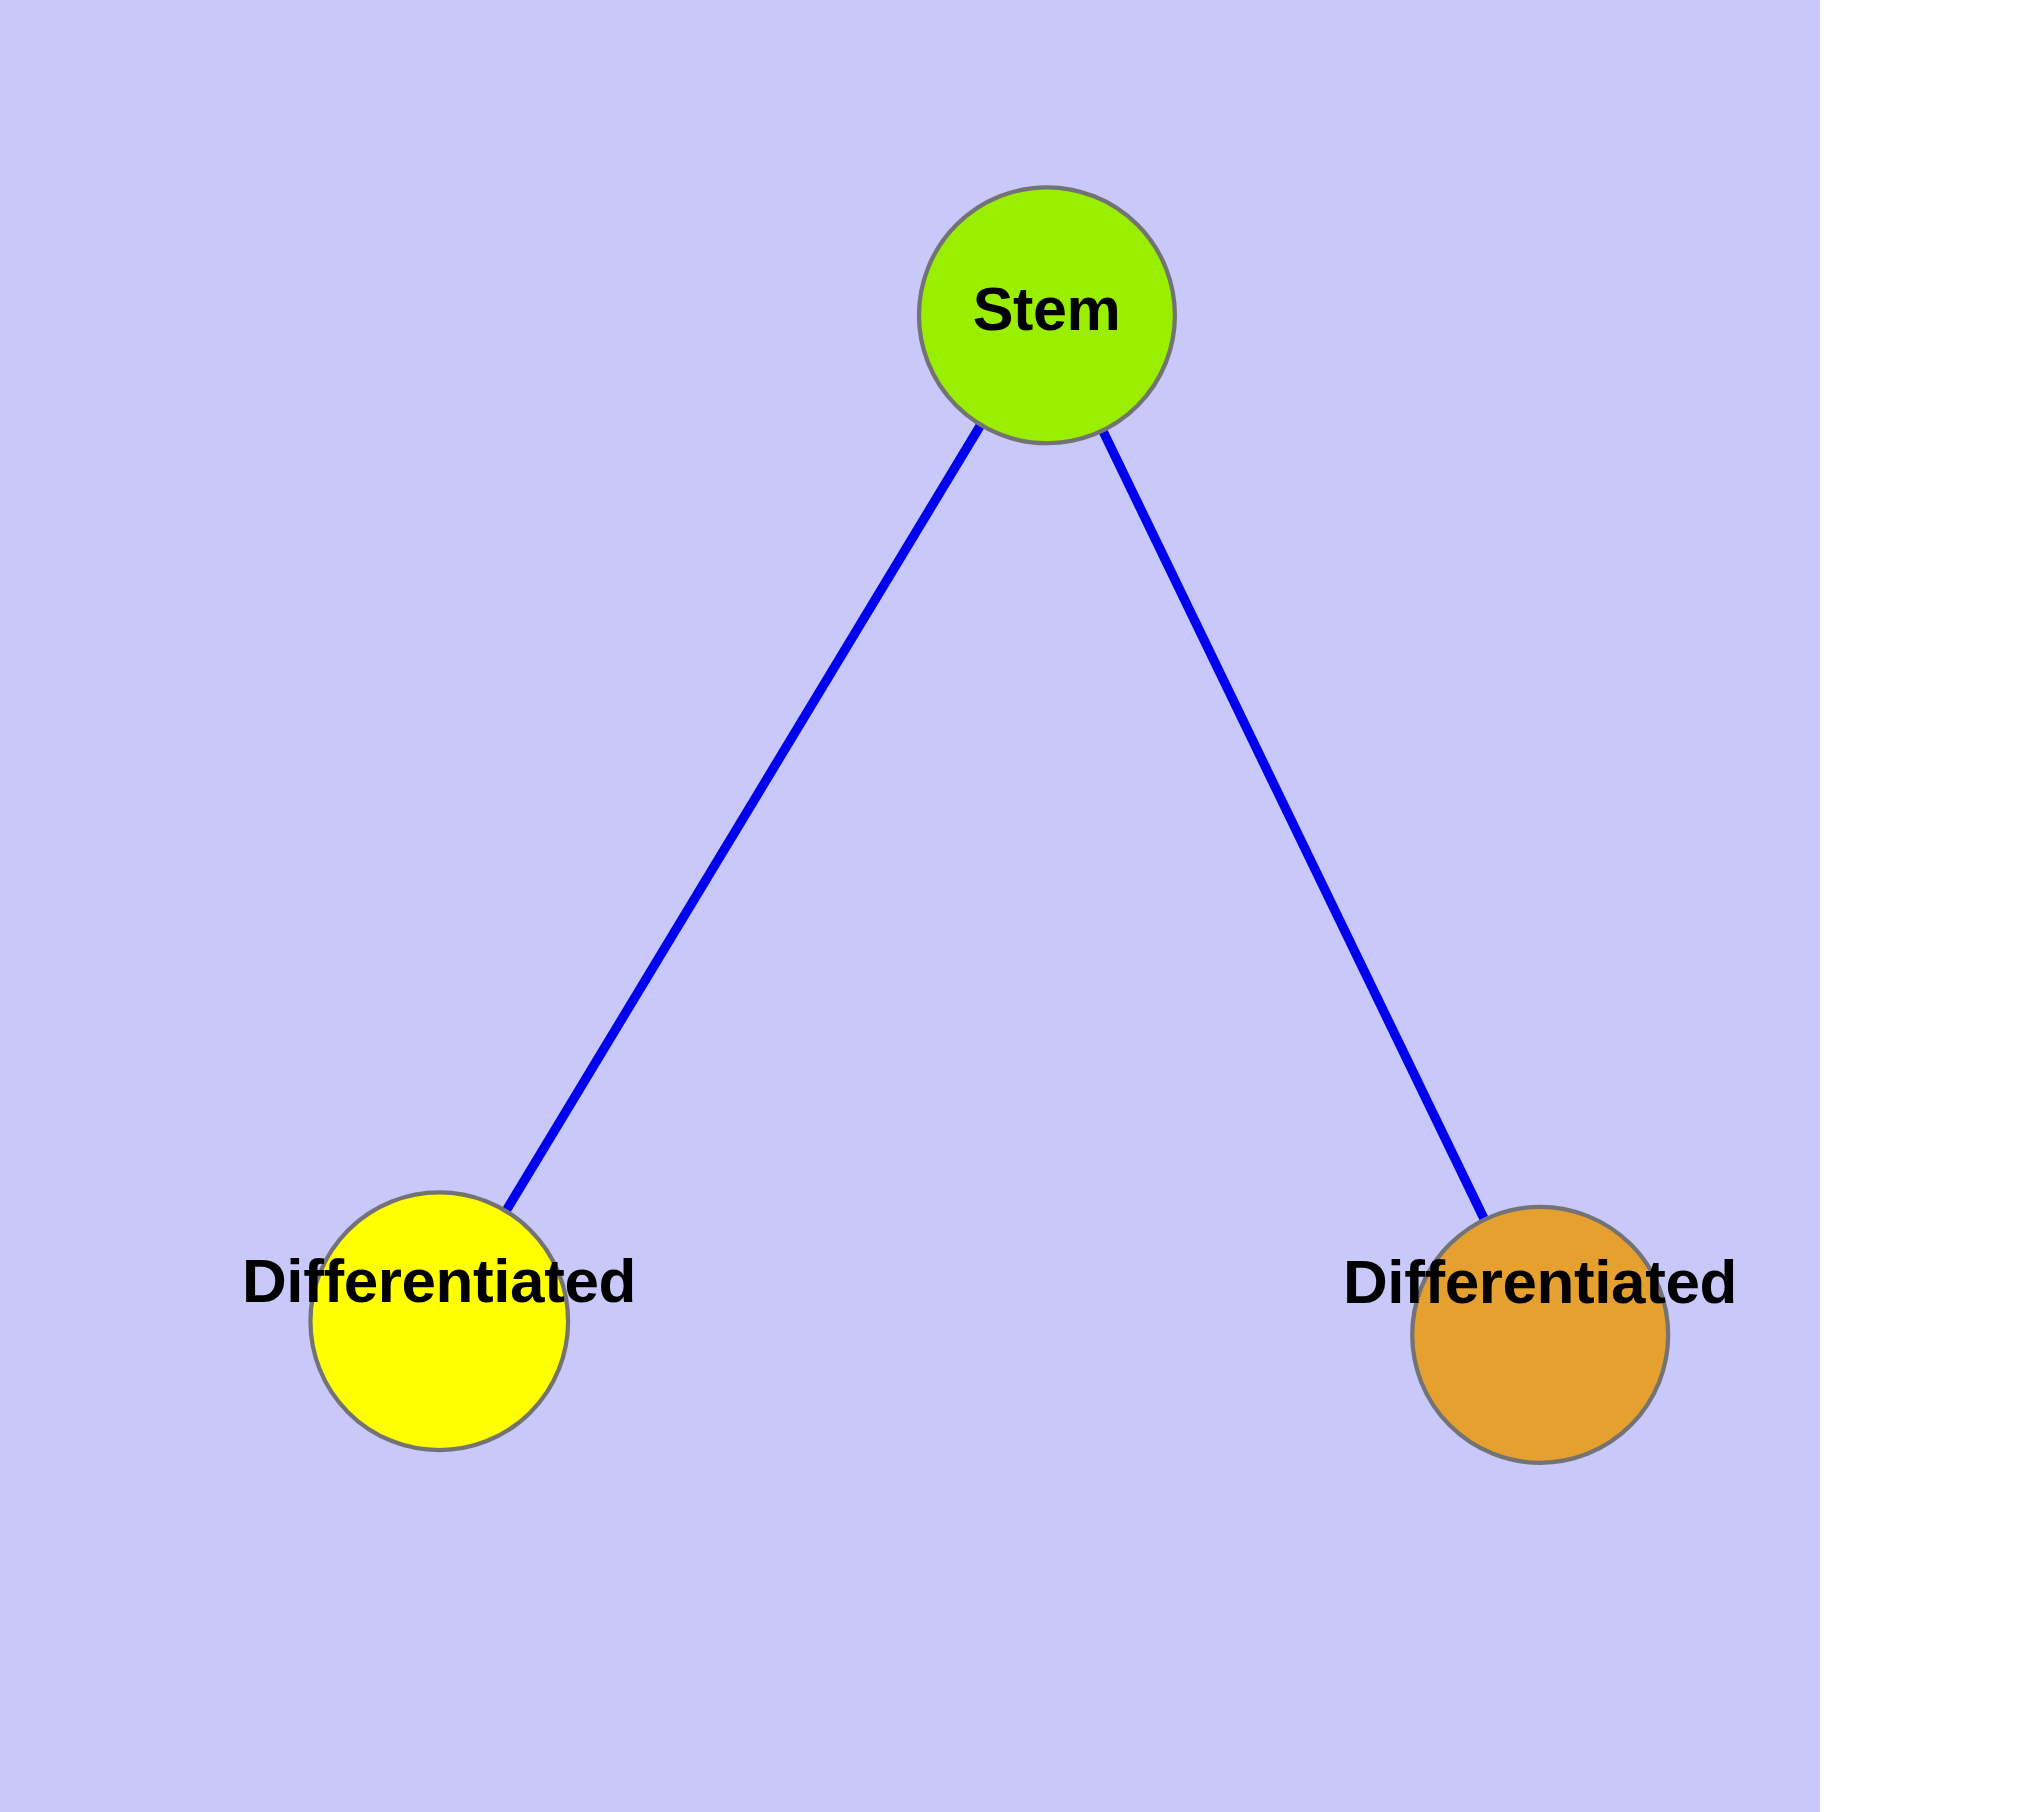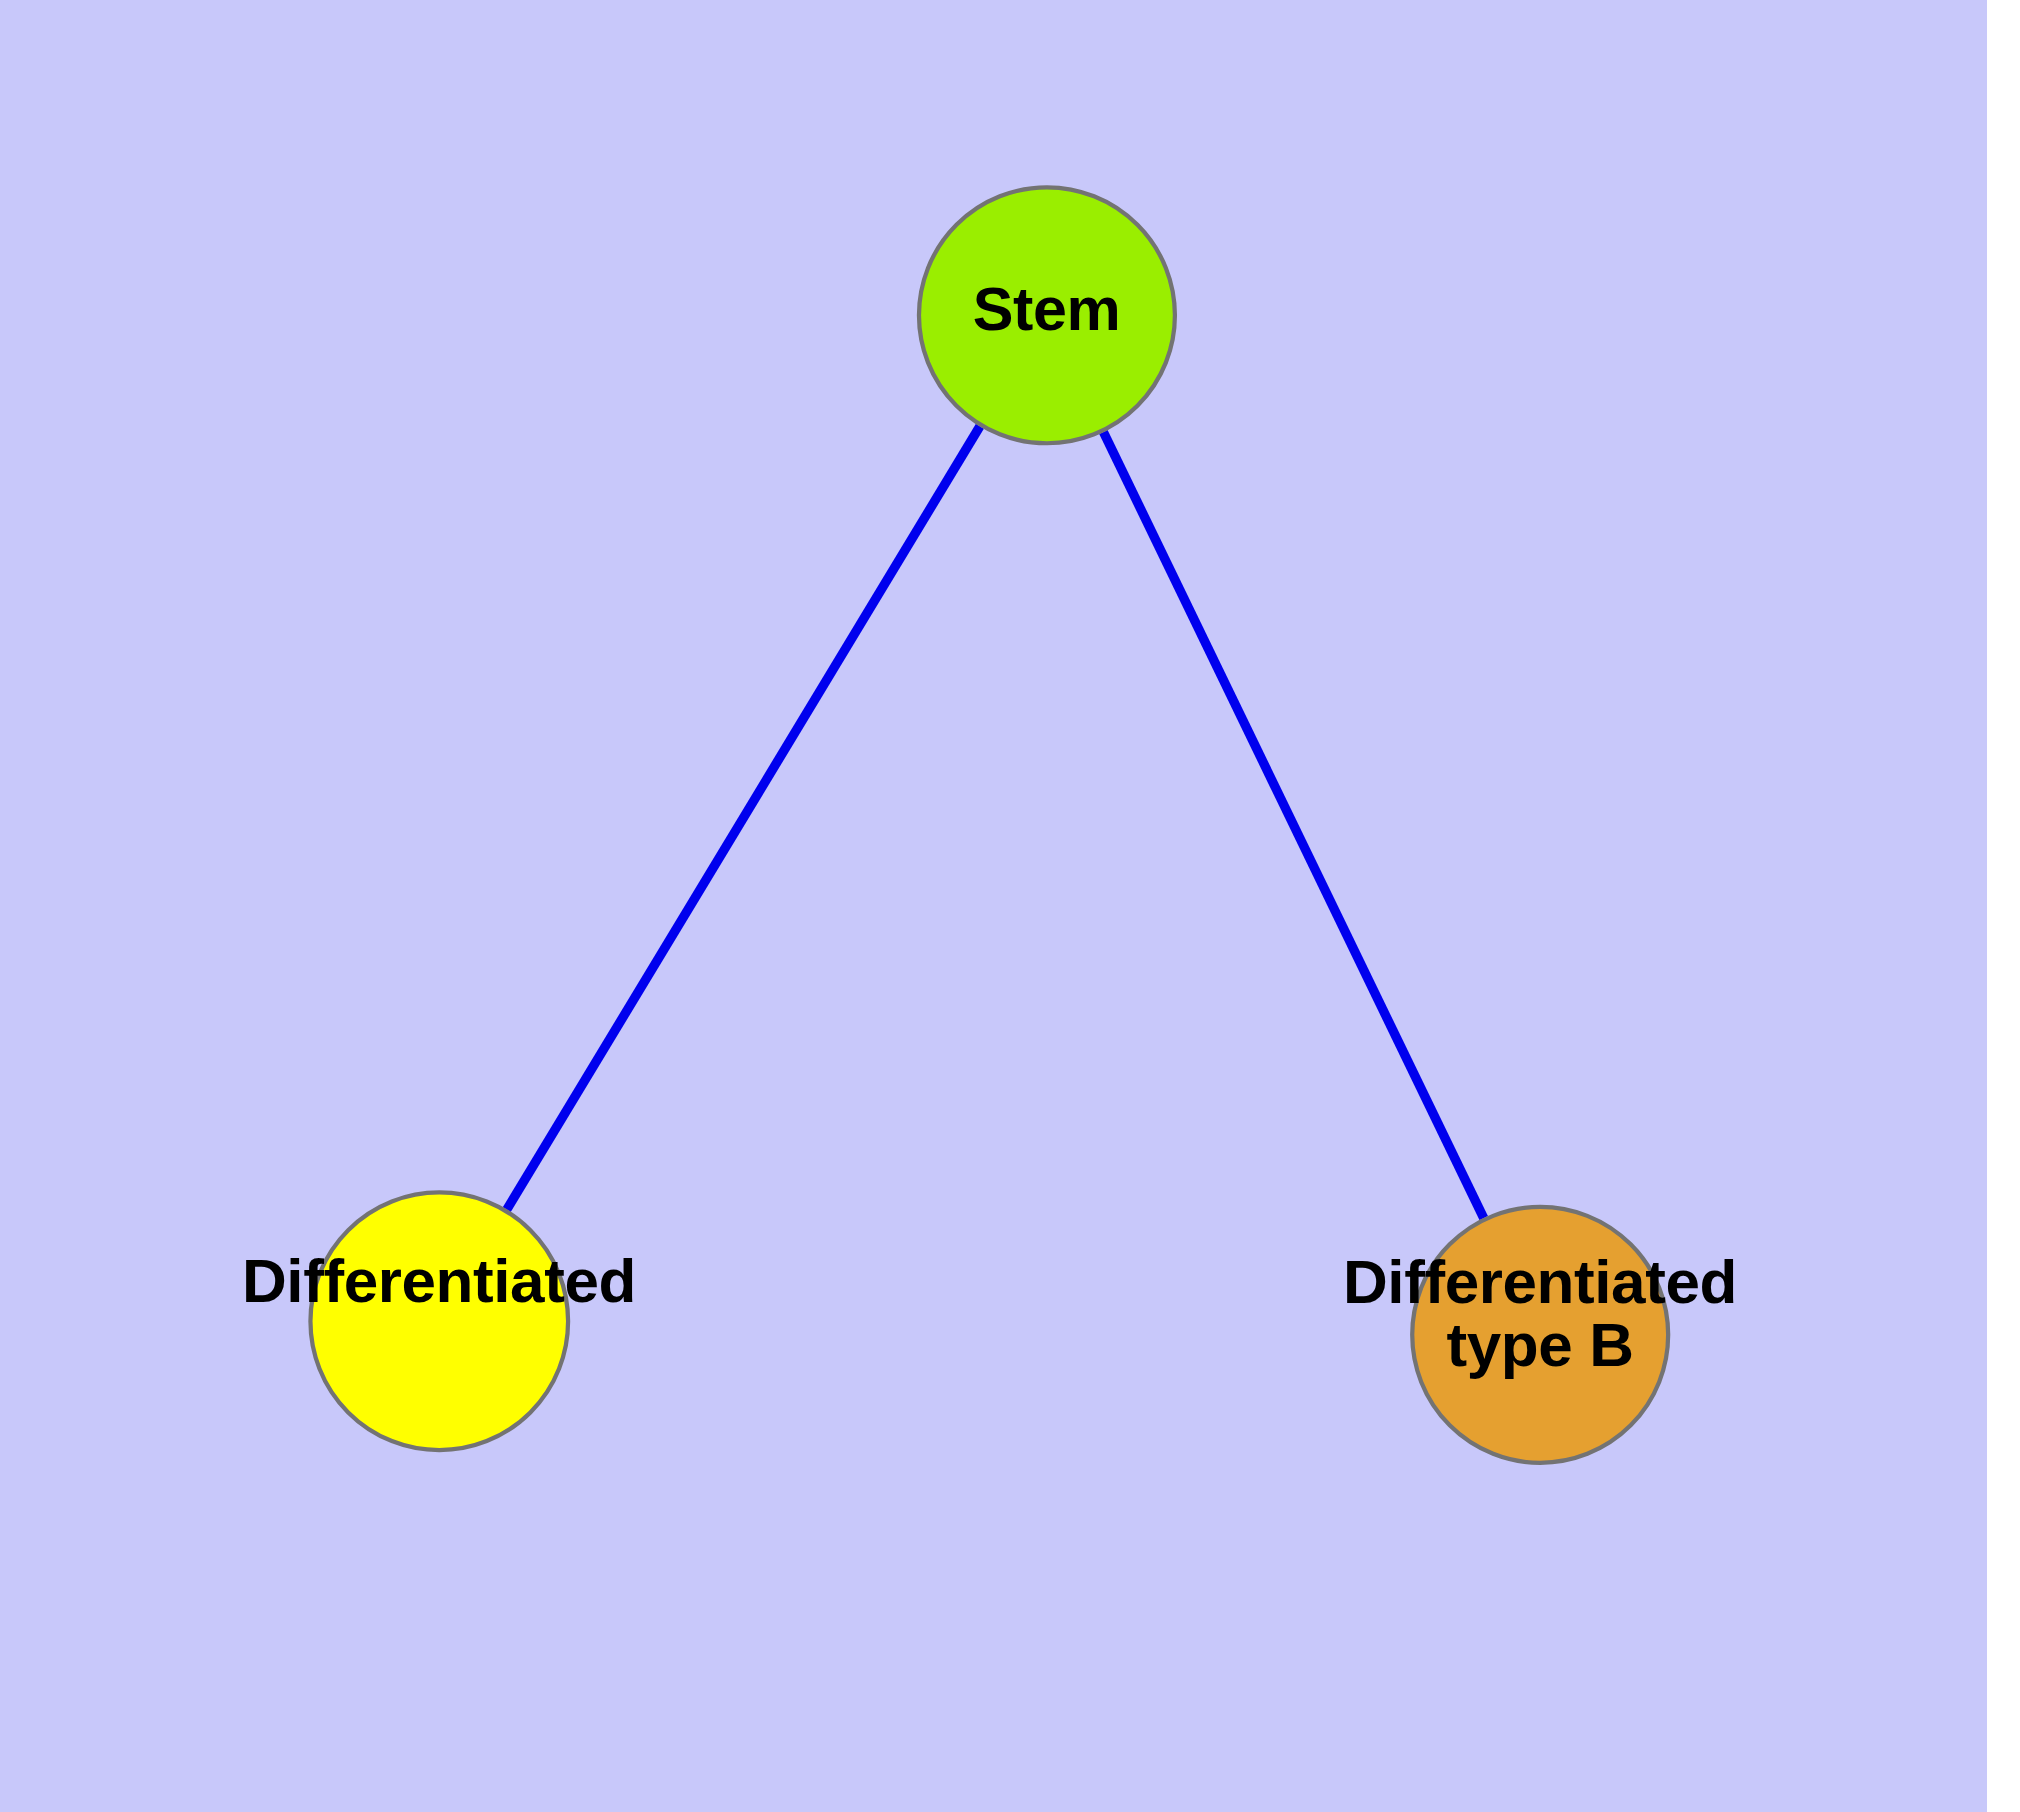--- a/index.html
+++ b/index.html
@@ -54,21 +54,21 @@
     font-size: 62px;
     left: 1180px;
     top: 1246px;
     width: 678px;
   }
   .label-line2 { display: block; }
 </style>
 </head>
 <body>
 
-<div id="canvas" style="width: 1987px; height: 1812px;">
+<div id="canvas" style="width: 1820px; height: 1812px;">
 
   <div id="bg-rect" style="width: 2021px; height: 1812px; background: rgb(200, 200, 250);"></div>
 
   <svg id="graph-svg" viewBox="0 0 2384 2138">
     <g id="edges-group">
         <line x1="1155.8930946991334" y1="502.9621988732616" x2="597.6239438976042" y2="1427.1818390425994" stroke="#0000ee" stroke-width="11" stroke-linecap="butt"></line>
         <line x1="1301.6318443233265" y1="509.7287091425459" x2="1750.3681556766735" y2="1437.2712908574542" stroke="#0000ee" stroke-width="11" stroke-linecap="butt"></line>
       </g>
     <g id="nodes-group">
         <circle cx="1235" cy="372" r="151" fill="#9aee00" stroke="#737373" stroke-width="5"></circle>
@@ -80,17 +80,16 @@
   <div class="node-label label-stem" style="left: 792px; top: 278px;">
     <span>Stem</span>
   </div>
 
   <div class="node-label label-a" style="left: 100px; top: 1249px;">
     <span class="label-line2">Differentiated</span>
   </div>
 
   <div class="node-label label-b" style="left: 1201px; top: 1250px;">
     <span class="label-line2">Differentiated</span>
-    <span class="label-line2">type B</span>
   </div>
 
 </div>
 
 
 </body></html>

